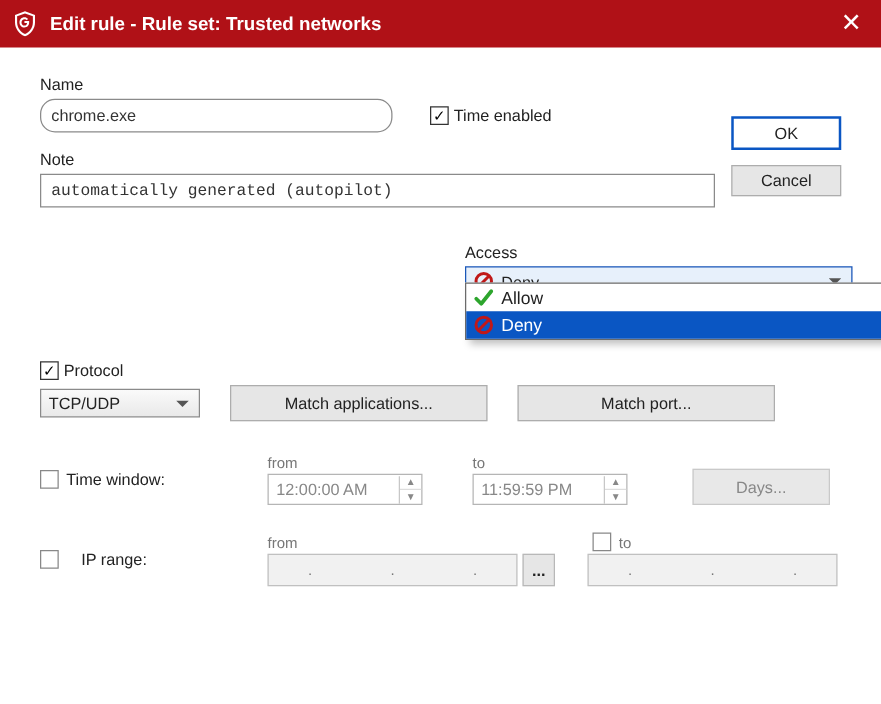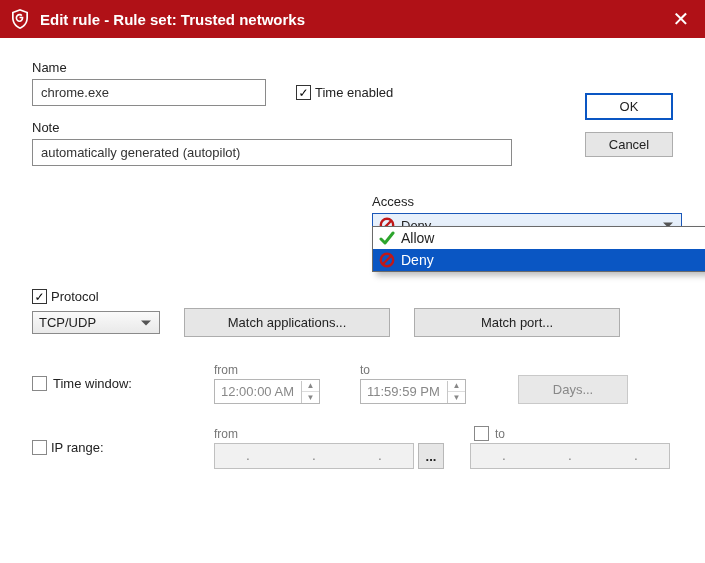--- a/index.html
+++ b/index.html
@@ -69,21 +69,21 @@
     border: 1px solid #8a8a8a;
     background: #fff;
     padding: 5px 8px;
     font-size: 13px;
     color: #333;
   }
 
   .row { display: flex; align-items: center; }
 
   .section-name { margin-top: 2px; }
-  .name-input { width: 234px; }
+  .name-input { width: 282px; border-radius: 12px; }
 
   .rule-enabled-wrap {
     margin-left: 30px;
     display: flex;
     align-items: center;
     gap: 4px;
   }
 
   .check {
     width: 15px; height: 15px;
@@ -91,21 +91,21 @@
     display: inline-flex;
     align-items: center;
     justify-content: center;
     font-size: 12px;
     line-height: 1;
     color: #000;
     background: #fff;
   }
   .check.small-gray { border-color: #888; }
 
-  .note-input { width: 480px; display: block; }
+  .note-input { width: 540px; display: block; font-family: Liberation Mono, monospace; }
 
   .select {
     border: 1px solid #8a8a8a;
     background: linear-gradient(#fafafa, #e9e9e9);
     padding: 3px 6px;
     font-size: 13px;
     display: flex;
     align-items: center;
     gap: 6px;
     position: relative;
@@ -159,32 +159,32 @@
   .protocol-row { margin-top: 52px; display: flex; align-items: center; gap: 4px; }
   .proto-line { display: flex; align-items: center; gap: 24px; margin-top: 4px; }
   .proto-select { width: 128px; }
   .wide-btn { width: 206px; padding: 6px 0; }
 
   .subhdr { color: #777; font-size: 12px; }
   .tw-left { width: 160px; display: flex; align-items: center; gap: 6px; }
   .fromto-col { display:flex; flex-direction:column; gap:2px; }
   .spin {
     display:flex; align-items:center; border:1px solid #b5b5b5; background:#fff;
-    width: 106px;
+    width: 124px;
   }
   .spin .val { flex:1; padding:4px 6px; color:#888; }
   .spin .spinner { width:18px; display:flex; flex-direction:column; border-left:1px solid #c7c7c7;}
   .spin .spinner div {
     height:11px; display:flex; align-items:center; justify-content:center;
     font-size:8px; color:#888; border-bottom:1px solid #ddd;
   }
   .spin .spinner div:last-child { border-bottom:none; }
   .btn.disabled { color:#888; background:#e8e8e8; border-color:#c9c9c9; }
   .days-btn { width:110px; padding:6px 0; margin-left: 30px; }
-  .ip-left { width: 160px; display:flex; align-items:center; gap:4px; }
+  .ip-left { width: 160px; display:flex; align-items:center; gap:18px; }
   .ipfield {
     display:flex; align-items:center; justify-content:space-around;
     border:1px solid #c0c0c0; background:#f1f1f1;
     width: 200px; height: 26px; color:#777; font-size:12px;
   }
   .dotbtn {
     width:26px; height:26px; border:1px solid #b8b8b8; background:#e6e6e6;
     display:flex; align-items:center; justify-content:center; font-weight:bold;
     margin-left:4px;
   }

